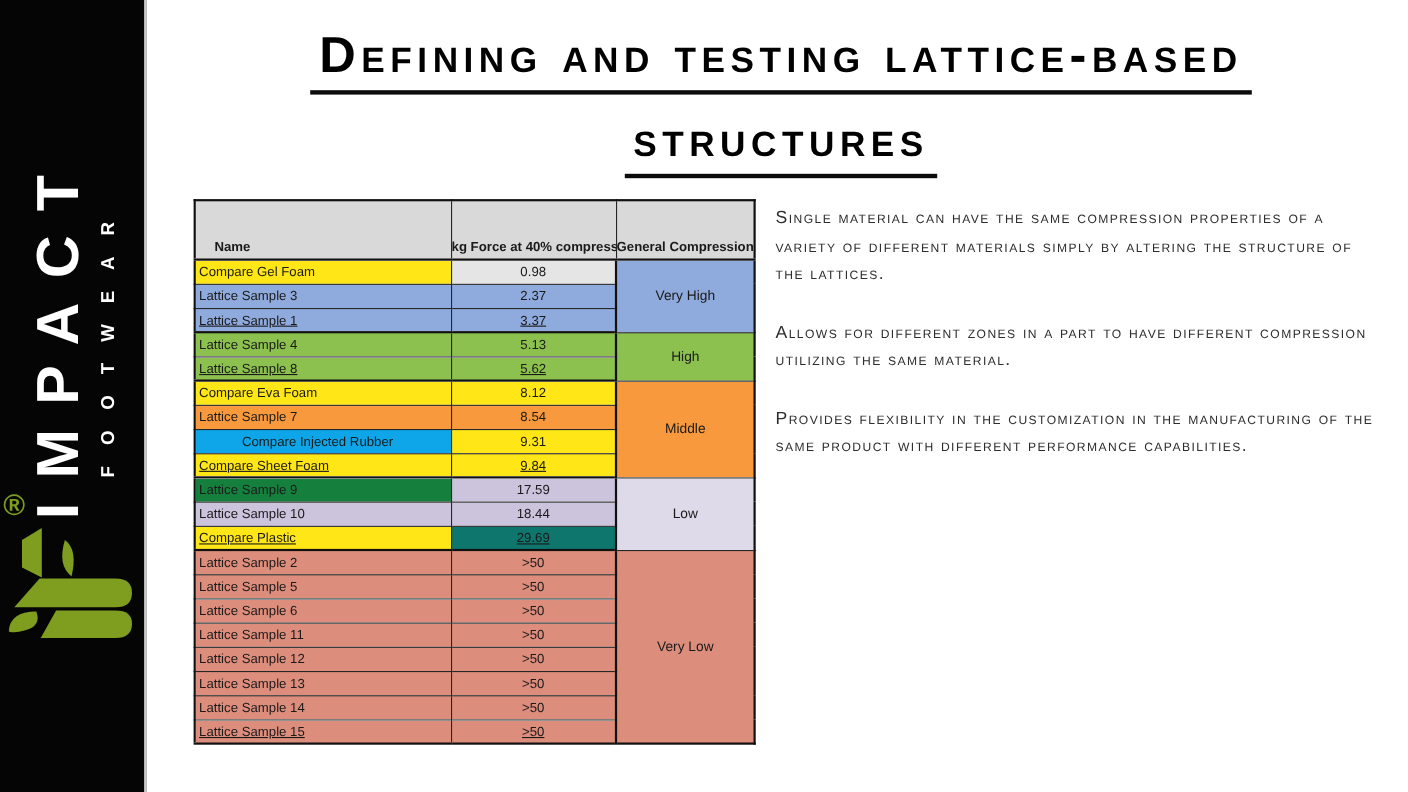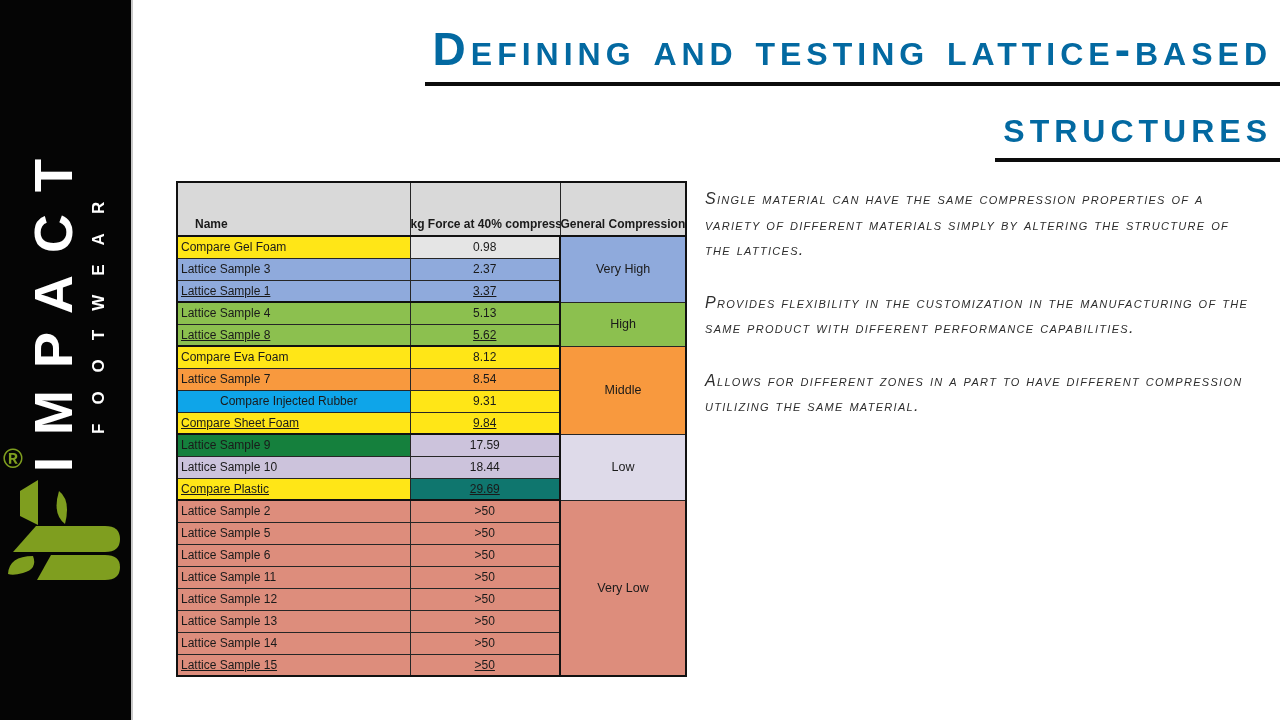--- a/index.html
+++ b/index.html
@@ -27,21 +27,21 @@
   }
   .brand-reg {
     position: absolute; left: 3px; top: 446px;
     font-size: 27px; line-height: 1; font-weight: bold;
   }
   .brand-logo { position: absolute; left: 5px; top: 474px; }
 
   
   .title {
     position: absolute; left: 140px; right: 0; top: 24px;
-    text-align: right; color: #0369a1; font-variant: small-caps;
+    text-align: center; color: #000000; font-variant: small-caps;
   }
   .title-line {
     display: inline-block; font-size: 46px; font-weight: bold;
     letter-spacing: 5px; line-height: 1.1;
     border-bottom: 4px solid #0c0c0c; padding: 0 8px 7px 8px;
   }
   .title-line2 { margin-top: 15px; }
 
   
   .table-wrap { position: absolute; left: 176px; top: 181px; }
@@ -60,21 +60,21 @@
   td { font-size: 12px; color: #1a1a1a; padding: 0; line-height: 1; }
   td.name { text-align: left; padding-left: 3px; }
   td.val { text-align: center; }
   td.group { text-align: center; font-size: 12.5px; vertical-align: middle; border-left: 2px solid #111111; }
   tr.group-end td { border-bottom: 2px solid #111111; text-decoration: underline; }
 
   
   .notes {
     position: absolute; left: 705px; top: 186px; width: 545px;
     font-variant: small-caps; color: #2d2d2d;
-    font-size: 16px; letter-spacing: 1.3px; line-height: 25.5px; font-style: italic;
+    font-size: 16px; letter-spacing: 1.3px; line-height: 25.5px;
   }
   .note { margin: 0 0 27px 0; }
 </style>
 </head>
 <body>
 
 <div class="slide">
 
   <aside class="sidebar" style="background: rgb(5, 5, 5);">
     <div class="brand-main">IMPACT</div>
@@ -195,17 +195,17 @@
           <tr class="group-end">
             <td class="cell name" style="background-color: rgb(221, 141, 124);">Lattice Sample 15</td>
             <td class="cell val" style="background-color: rgb(221, 141, 124);">&gt;50</td>
           </tr>
         </tbody>
     </table>
   </div>
 
   <div class="notes">
       <p class="note">Single material can have the same compression properties of a variety of different materials simply by altering the structure of the lattices.</p>
+      <p class="note">Allows for different zones in a part to have different compression utilizing the same material.</p>
       <p class="note">Provides flexibility in the customization in the manufacturing of the same product with different performance capabilities.</p>
-      <p class="note">Allows for different zones in a part to have different compression utilizing the same material.</p>
     </div>
 
 </div>
 
 </body></html>

